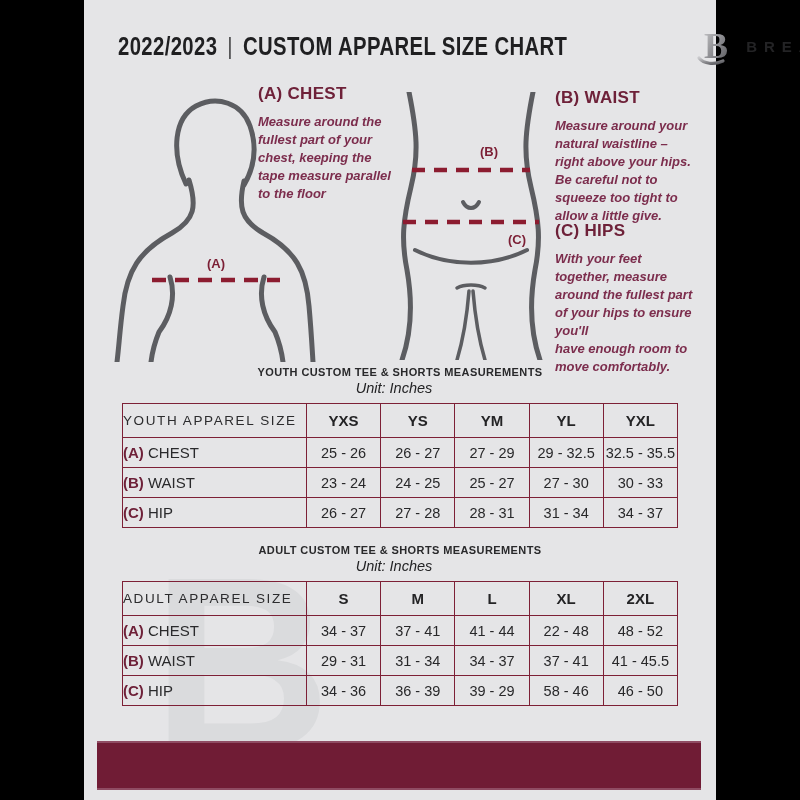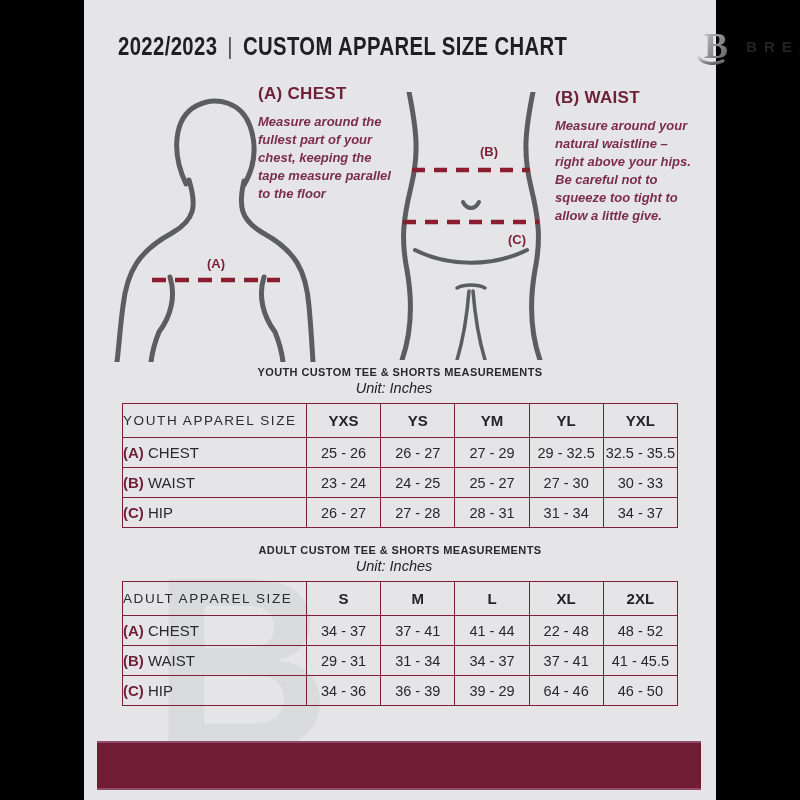--- a/index.html
+++ b/index.html
@@ -157,20 +157,30 @@
     </div>
     <div class="instr instr-b">
       <h3 class="instr-heading">(B) WAIST</h3>
       <p class="instr-body">Measure around your
 natural waistline –
 right above your hips.
 Be careful not to
 squeeze too tight to
 allow a little give.</p>
     </div>
+    <div class="instr instr-c">
+      <h3 class="instr-heading">(C) HIPS</h3>
+      <p class="instr-body">With your feet
+together, measure
+around the fullest part
+of your hips to ensure
+you'll
+have enough room to
+move comfortably.</p>
+    </div>
 
     <div class="table-block tb-youth">
       <h2 class="tb-title">YOUTH CUSTOM TEE &amp; SHORTS MEASUREMENTS</h2>
       <p class="tb-unit">Unit: Inches</p>
       <table class="size-table">
         <colgroup>
             <col class="c-first">
             <col>
             <col>
             <col>
@@ -249,21 +259,21 @@
           <td class="cell-val">31 - 34</td>
           <td class="cell-val">34 - 37</td>
           <td class="cell-val">37 - 41</td>
           <td class="cell-val">41 - 45.5</td>
         </tr>
         <tr>
           <td class="cell-label"><span class="pfx">(C)</span> <span>HIP</span></td>
           <td class="cell-val">34 - 36</td>
           <td class="cell-val">36 - 39</td>
           <td class="cell-val">39 - 29</td>
-          <td class="cell-val">64 - 46</td>
+          <td class="cell-val">58 - 46</td>
           <td class="cell-val">46 - 50</td>
         </tr>
       </tbody>
         </table>
     </div>
 
     <div class="footer-bar"></div>
   </div>
 </div>
 

